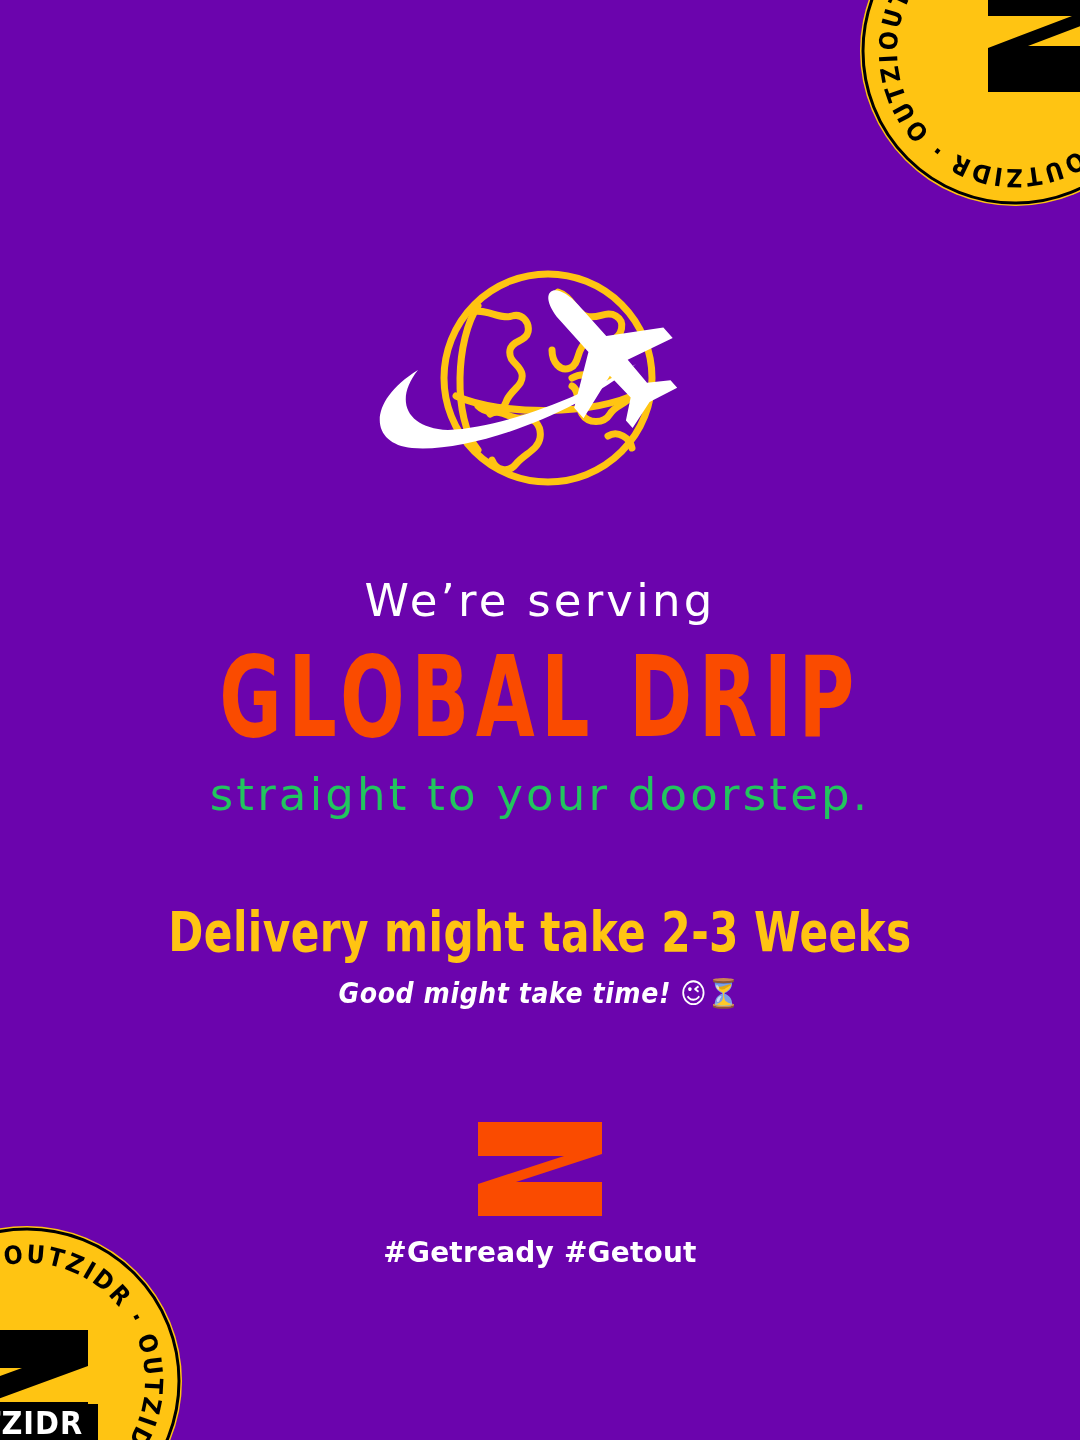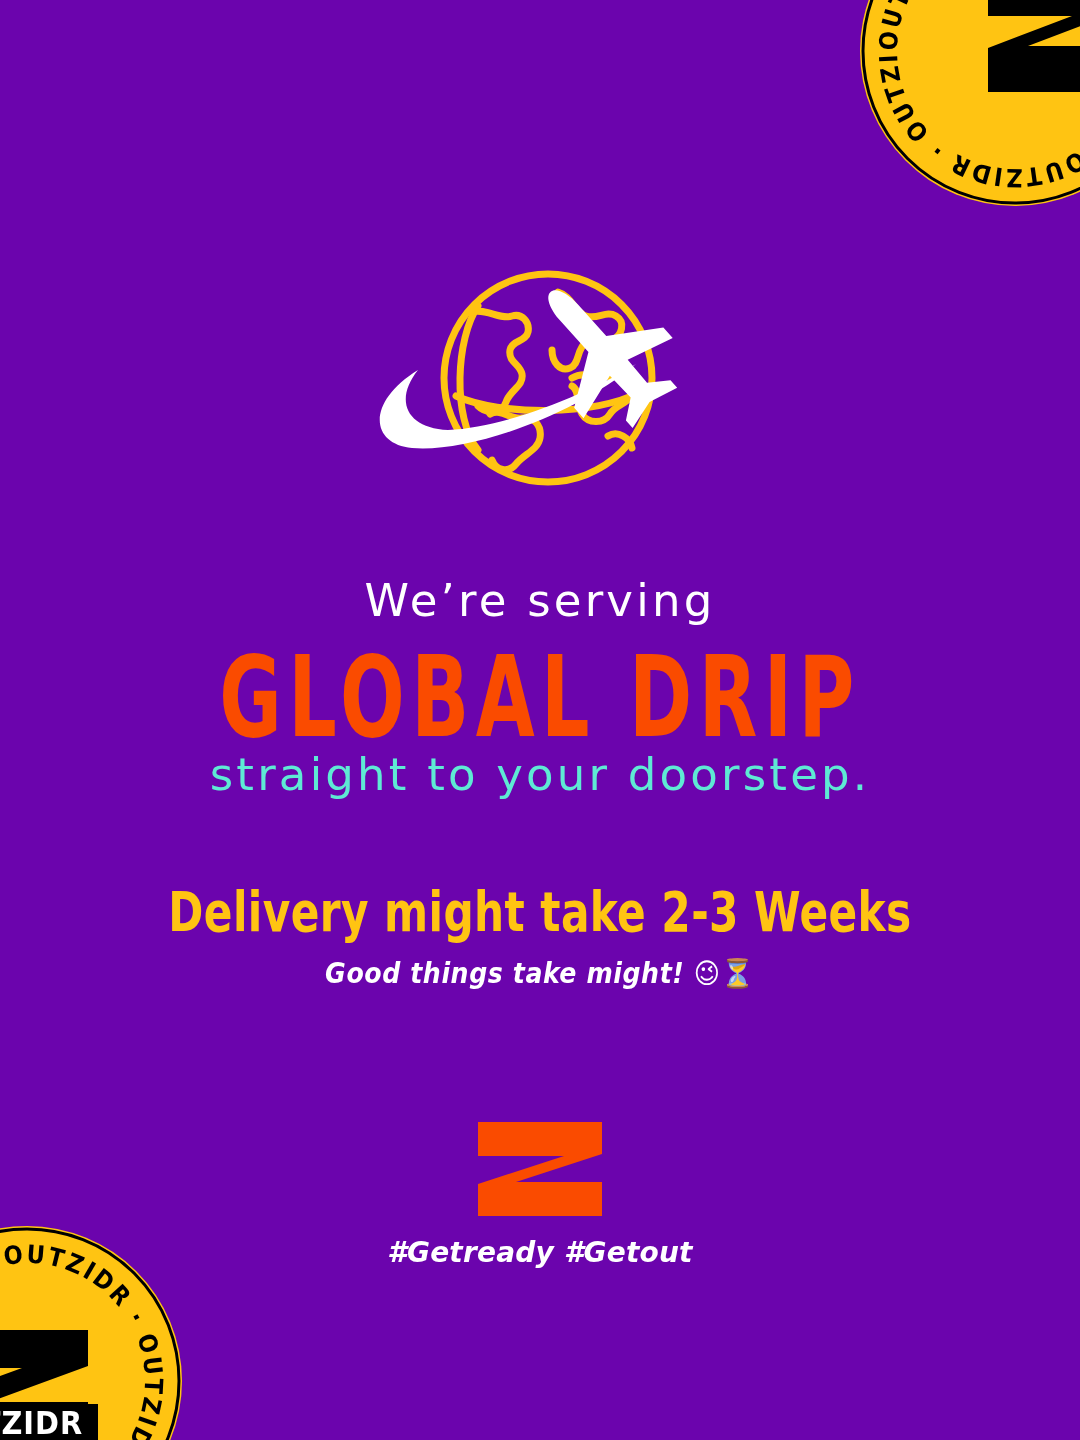--- a/index.html
+++ b/index.html
@@ -70,27 +70,27 @@
     font-family: "DejaVu Sans Condensed", "Liberation Sans Narrow", "Liberation Sans", sans-serif;
     font-size: 92px;
     font-weight: 700;
     letter-spacing: 7px;
     line-height: 1.0;
     margin-top: 16px;
     transform: scaleX(0.92) scaleY(1.22);
     transform-origin: center top;
   }
   .line-doorstep {
-    color: #5eead4;
+    color: #22c55e;
     font-family: "DejaVu Sans", sans-serif;
     font-size: 45px;
     font-weight: 400;
     letter-spacing: 3.2px;
     line-height: 1.1;
-    margin-top: 16px;
+    margin-top: 36px;
   }
   .line-delivery {
     color: #FFC412;
     font-family: "DejaVu Sans Condensed", "Liberation Sans Narrow", "Liberation Sans", sans-serif;
     font-size: 47px;
     font-weight: 700;
     letter-spacing: 0.4px;
     line-height: 1.1;
     margin-top: 82px;
     transform: scaleY(1.18);
@@ -108,21 +108,20 @@
   }
   .emoji { font-style: normal; letter-spacing: 0; }
 
   
   .footer {
     position: absolute;
     left: 0;
     right: 0;
     top: 1122px;
     text-align: center;
-    font-style: italic;
   }
   .zmark { display: inline-block; }
   .zmark svg { display: block; }
   .hashtags {
     color: #FFFFFF;
     font-family: "DejaVu Sans", sans-serif;
     font-size: 28px;
     font-weight: 700;
     letter-spacing: 0.2px;
     margin-top: 16px;
@@ -182,21 +181,21 @@
       </g>
     </svg>
   </div>
 
   <div class="copy">
     <div class="line-serving">We’re serving</div>
     <div class="line-headline">GLOBAL DRIP</div>
     <div class="line-doorstep">straight to your doorstep.</div>
     <div class="line-delivery">Delivery might take 2-3 Weeks</div>
     <div class="line-goodthings">
-      <span>Good things take might!</span>
+      <span>Good might take time!</span>
       <span class="emoji">😉⏳</span>
     </div>
   </div>
 
   <div class="footer">
     <span class="zmark">
       <svg width="124" height="94" viewBox="0 0 124 94" xmlns="http://www.w3.org/2000/svg" aria-hidden="true">
         <path d="M0,0 H124 V32 L38,60 H124 V94 H0 V62 L86,34 H0 Z" fill="#FA4B00"></path>
       </svg>
     </span>

